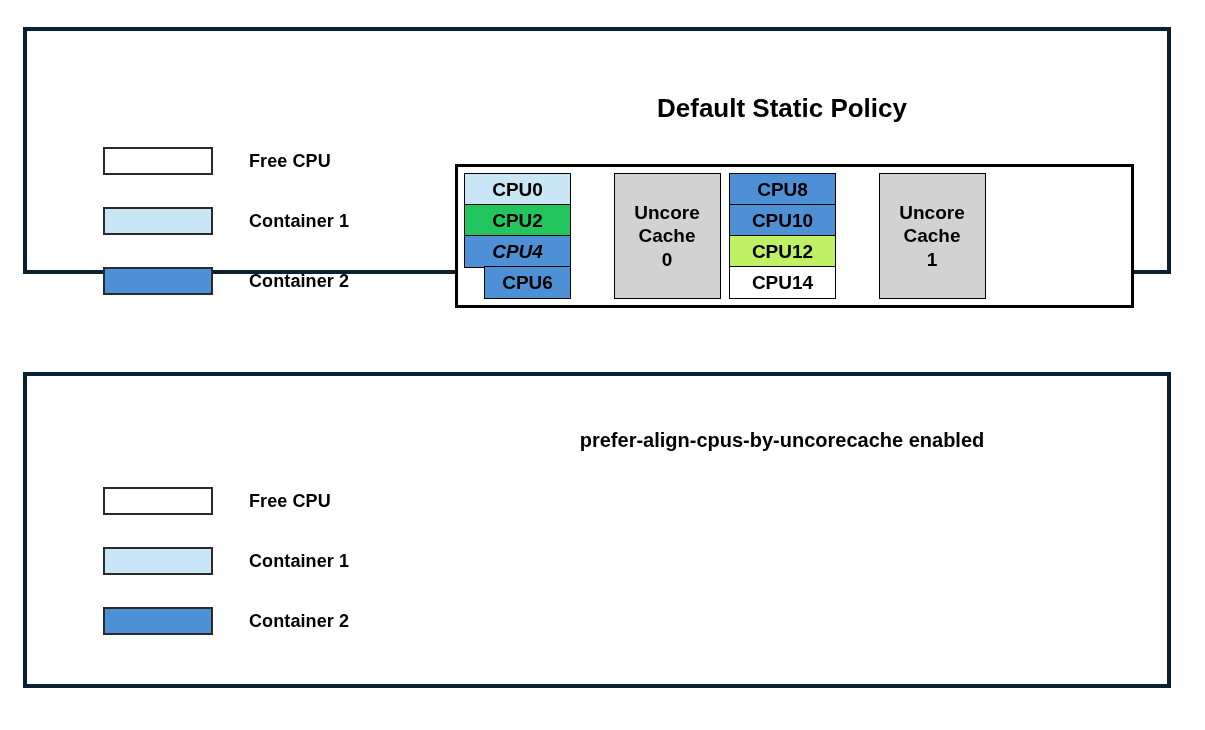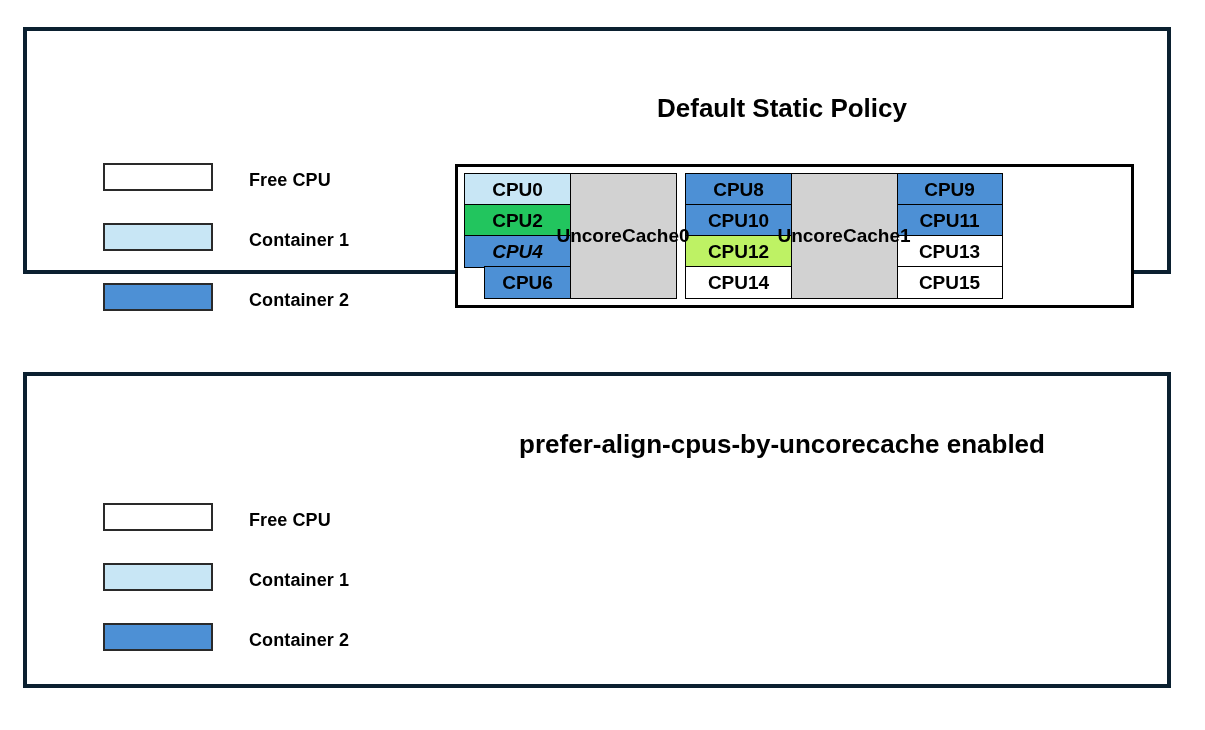--- a/index.html
+++ b/index.html
@@ -16,60 +16,61 @@
     border:4px solid #0b2030;
     box-sizing:border-box;
   }
   #panel-top{left:23px;top:27px;width:1148px;height:247px;}
   #panel-bottom{left:23px;top:372px;width:1148px;height:316px;}
 
   
   .legend{position:absolute;left:45px;}
   #legend-top{top:100px;}
   #legend-bottom{top:95px;}
-  .legend-row{display:flex;align-items:flex-end;height:60px;padding-left:31px;}
+  .legend-row{display:flex;align-items:center;height:60px;padding-left:31px;}
   .swatch{
     width:110px;height:28px;
     border:2px solid #2a2a2a;
     box-sizing:border-box;
     flex:0 0 auto;
   }
   .legend-label{
     margin-left:36px;
     font-size:18px;font-weight:bold;color:#000000;
     letter-spacing:0.1px;white-space:nowrap;
   }
 
   
   .panel-title{
     position:absolute;
     font-weight:bold;color:#000000;
     white-space:nowrap;
     text-align:center;
   }
   #title-top{left:405px;top:62px;width:700px;font-size:26px;}
-  #title-bottom{left:385px;top:53px;width:740px;font-size:26px;}
+  #title-bottom{left:385px;top:53px;width:740px;font-size:20px;}
 
   
   .diagram{
     position:absolute;
     background:#ffffff;
     border:3px solid #000000;
     box-sizing:border-box;
     display:flex;
     align-items:center;
     padding:6px 6px;
   }
   #diagram-top{left:428px;top:133px;width:679px;height:144px;}
 
   .socket{
     display:flex;
     height:100%;
     box-sizing:border-box;
     flex:0 0 auto;
+    gap:44px;
   }
   .socket-left{margin-right:10px;}
 
   .cpu-col{
     display:flex;flex-direction:column;
     width:107px;
     box-sizing:border-box;
   }
   .cpu-cell{
     flex:1 1 0;
@@ -80,21 +81,21 @@
     line-height:1;
     margin-top:-1.5px;
   }
   .cpu-cell:first-child{margin-top:0;}
 
   .cache{
     width:107px;
     border:1.5px solid #000000;
     box-sizing:border-box;
     background:#d2d2d2;
-    display:flex;flex-direction:row;
+    display:flex;flex-direction:column;
     align-items:center;justify-content:center;
     font-size:19px;font-weight:bold;color:#000000;
     line-height:1.22;
     margin-left:-1.5px;margin-right:-1.5px;
     position:relative;z-index:2;
   }
   .cache div{text-align:center;}
 </style>
 </head>
 <body>
@@ -141,26 +142,20 @@
           <div class="cpu-cell" style="background: rgb(77, 144, 213);">CPU8</div>
           <div class="cpu-cell" style="background: rgb(77, 144, 213);">CPU10</div>
           <div class="cpu-cell" style="background: #bef264;">CPU12</div>
           <div class="cpu-cell" style="background: rgb(255, 255, 255);">CPU14</div>
         </div>
         <div class="cache" style="background: rgb(210, 210, 210);">
           <div>Uncore</div>
           <div>Cache</div>
           <div>1</div>
         </div>
-        <div class="cpu-col">
-          <div class="cpu-cell" style="background: rgb(77, 144, 213);">CPU9</div>
-          <div class="cpu-cell" style="background: rgb(77, 144, 213);">CPU11</div>
-          <div class="cpu-cell" style="background: rgb(255, 255, 255);">CPU13</div>
-          <div class="cpu-cell" style="background: rgb(255, 255, 255);">CPU15</div>
-        </div>
       </div>
 
     </div>
   </div>
 
   <div class="panel" id="panel-bottom" style="border-color: rgb(11, 32, 48);">
 
     <div class="panel-title" id="title-bottom">prefer-align-cpus-by-uncorecache enabled</div>
 
     <div class="legend" id="legend-bottom">

